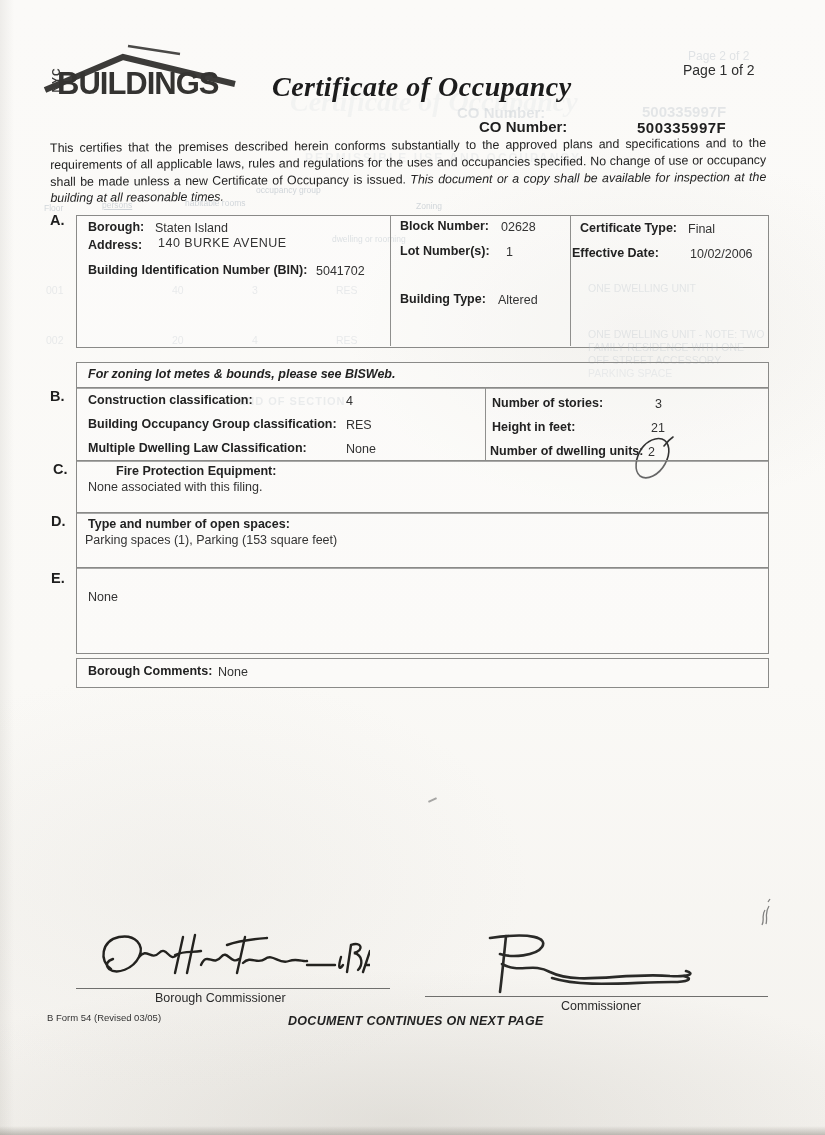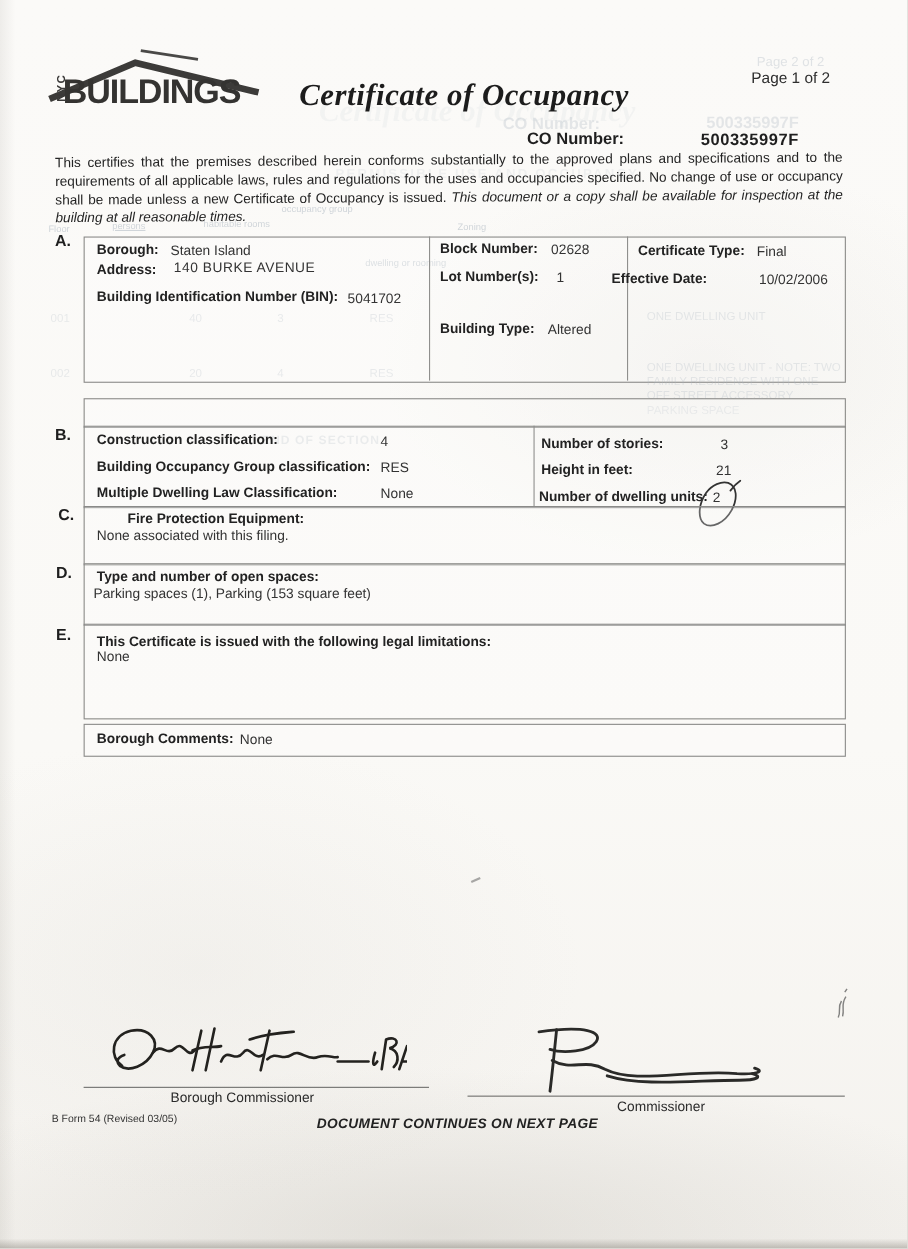--- a/index.html
+++ b/index.html
@@ -98,24 +98,25 @@
 
   <span class="abs lbl" style="left:400px;top:219px;">Block Number:</span>
   <span class="abs val" style="left:501px;top:220px;">02628</span>
   <span class="abs lbl" style="left:400px;top:244px;">Lot Number(s):</span>
   <span class="abs val" style="left:506px;top:245px;">1</span>
   <span class="abs lbl" style="left:400px;top:292px;">Building Type:</span>
   <span class="abs val" style="left:498px;top:293px;">Altered</span>
 
   <span class="abs lbl" style="left:580px;top:221px;">Certificate Type:</span>
   <span class="abs val" style="left:688px;top:222px;">Final</span>
-  <span class="abs lbl" style="left:556px;top:246px;">Effective Date:</span>
+  <span class="abs lbl" style="left:572px;top:246px;">Effective Date:</span>
   <span class="abs val" style="left:690px;top:247px;">10/02/2006</span>
 
   <div class="box" style="left:76px;top:362px;width:691px;height:25px;"></div>
+  <span class="abs" style="left:88px;top:367px;font-size:12.5px;font-weight:bold;font-style:italic;color:#222;">For zoning lot metes &amp; bounds, please see BISWeb.</span>
 
   <span class="abs seclbl" style="left:50px;top:388px;">B.</span>
   <div class="box" style="left:76px;top:387px;width:691px;height:73px;"></div>
   <div class="vline" style="left:485px;top:387px;height:73px;"></div>
 
   <span class="abs ghost" style="left:238px;top:395px;font-size:11px;font-weight:bold;letter-spacing:1px;opacity:.22;">END OF SECTION</span>
 
   <span class="abs lbl" style="left:88px;top:393px;">Construction classification:</span>
   <span class="abs val" style="left:346px;top:394px;">4</span>
   <span class="abs lbl" style="left:88px;top:417px;">Building Occupancy Group classification:</span>
@@ -140,21 +141,20 @@
   <span class="abs lbl" style="left:88px;top:464px;padding-left:28px;">Fire Protection Equipment:</span>
   <span class="abs val" style="left:88px;top:480px;">None associated with this filing.</span>
 
   <span class="abs seclbl" style="left:51px;top:513px;">D.</span>
   <div class="box" style="left:76px;top:512px;width:691px;height:55px;"></div>
   <span class="abs lbl" style="left:88px;top:517px;">Type and number of open spaces:</span>
   <span class="abs val" style="left:85px;top:533px;">Parking spaces (1), Parking (153 square feet)</span>
 
   <span class="abs seclbl" style="left:51px;top:570px;">E.</span>
   <div class="box" style="left:76px;top:567px;width:691px;height:85px;"></div>
-  <span class="abs lbl" style="left:88px;top:576px;">This Certificate is issued with the following legal limitations:</span>
   <span class="abs val" style="left:88px;top:590px;">None</span>
 
   <div class="box" style="left:76px;top:658px;width:691px;height:28px;"></div>
   <span class="abs lbl" style="left:88px;top:664px;">Borough Comments:</span>
   <span class="abs val" style="left:218px;top:665px;">None</span>
 
   <div class="abs" style="left:428px;top:799px;width:9px;height:2px;background:#555;opacity:.5;transform:rotate(-25deg);"></div>
   <svg class="abs" style="left:752px;top:898px;opacity:.65;" width="22" height="28" viewBox="0 0 22 28">
     <path d="M14 26 C16 18 12 16 17 8 M10 27 C13 21 9 18 13 12 M16 4 L18 1" fill="none" stroke="#444" stroke-width="1.3"></path>
   </svg>

